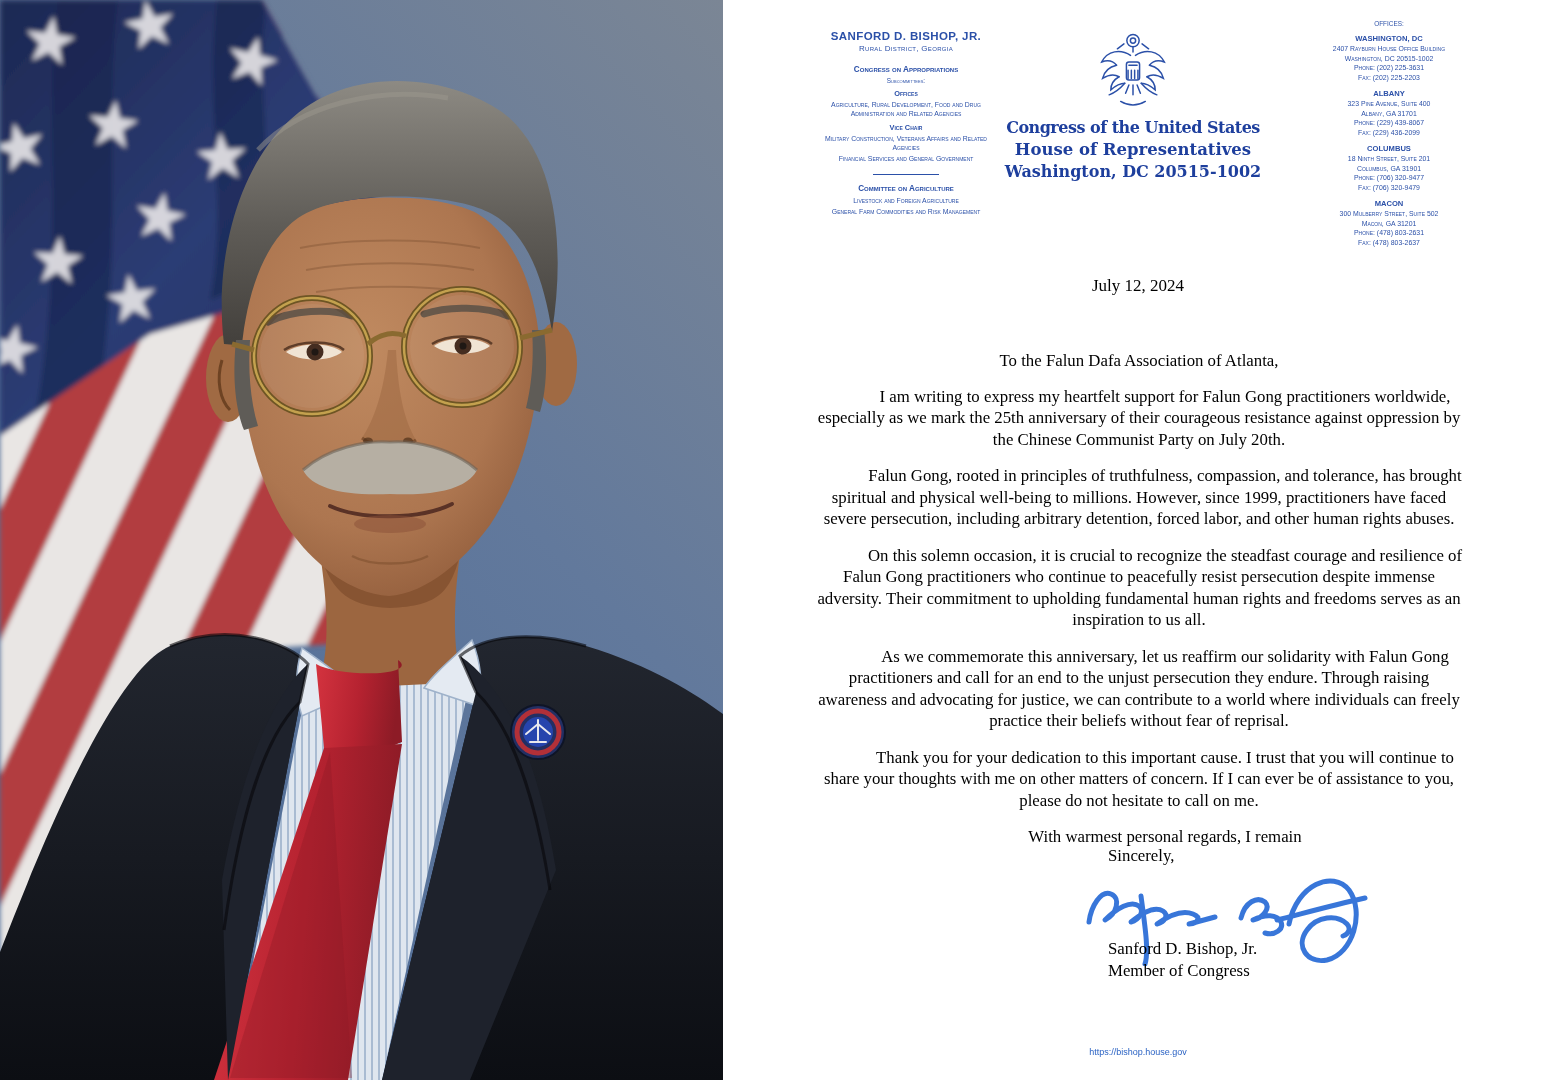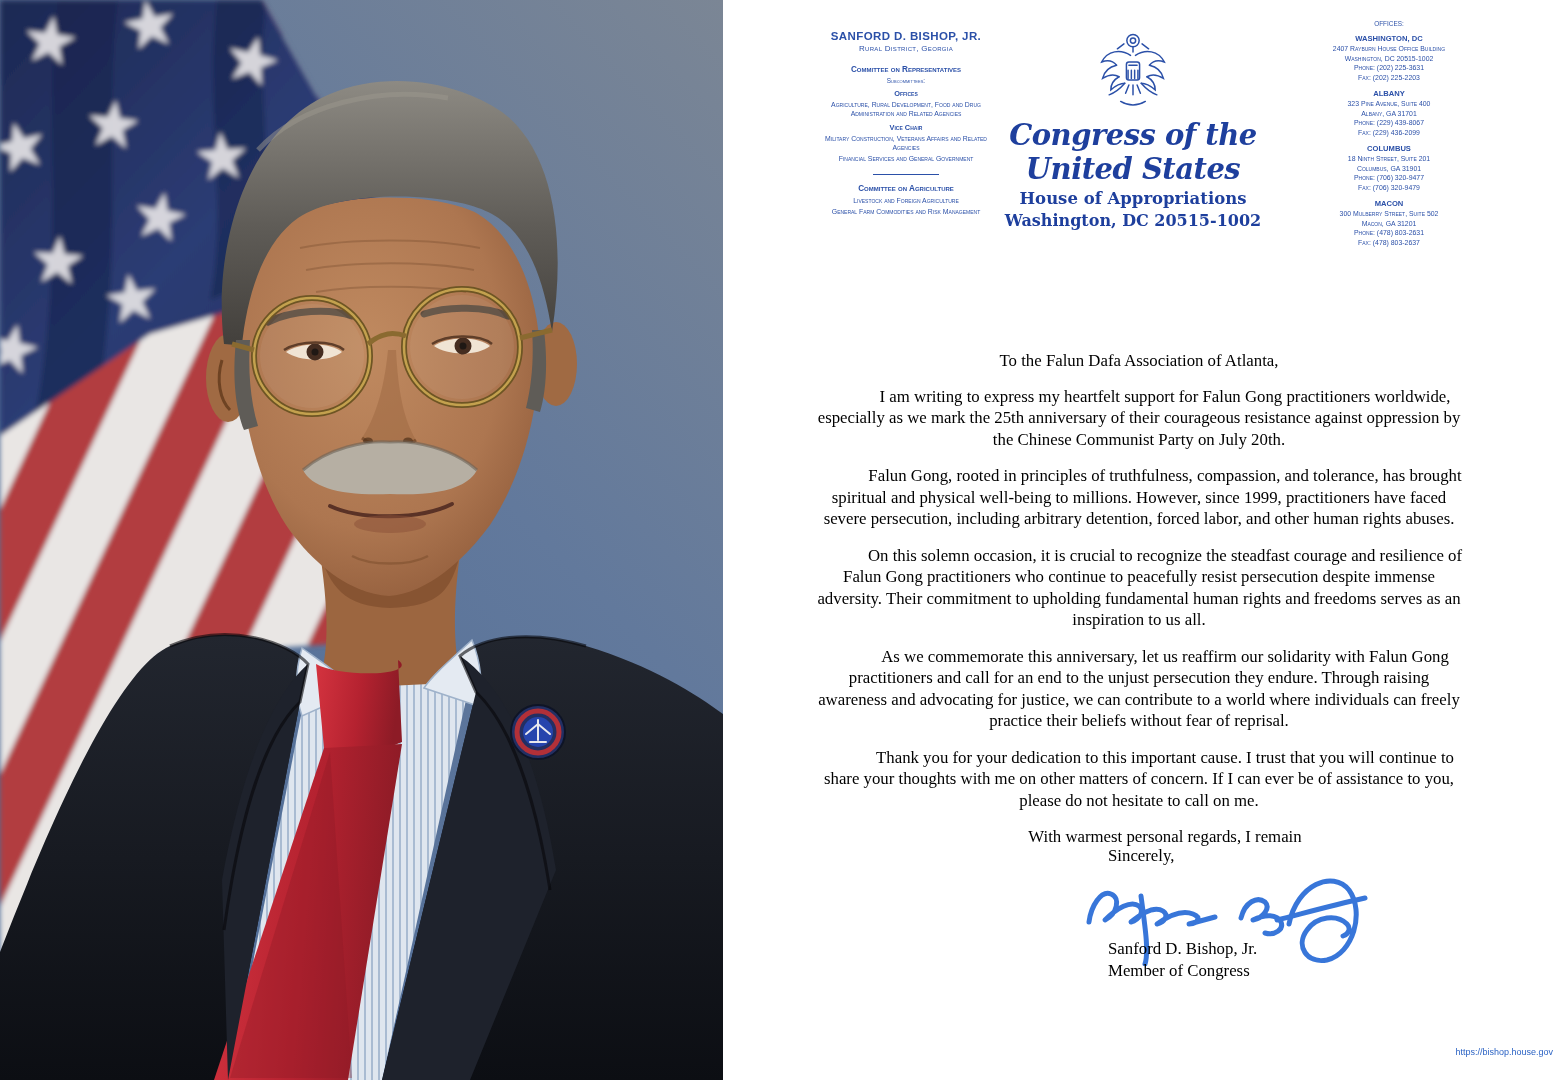--- a/index.html
+++ b/index.html
@@ -19,35 +19,35 @@
   .c-tiny{font-size:6.4px;margin:2px 0;}
   .c-sub{font-size:7.4px;font-weight:bold;margin:5px 0 1px;}
   .c-detail{font-size:6.9px;line-height:1.32;margin:2px 0;}
   .c-divider{width:66px;border:0;border-top:1px solid #2b50a8;margin:10px auto 2px;}
   .o-label{font-size:6.4px;text-transform:uppercase;font-variant:normal;margin-bottom:4px;}
   .o-city{font-size:7.6px;font-weight:bold;text-transform:uppercase;font-variant:normal;margin:7px 0 1px;}
   .o-line{font-size:6.9px;line-height:1.38;}
   .lh-center{position:absolute;left:248px;top:30px;width:324px;text-align:center;color:#2b50a8;}
   .seal{margin:0 auto;display:block;}
   .blackletter{font-family:"DejaVu Serif",serif;font-weight:bold;color:#1e3f9d;}
-  .bl-title{font-size:29px;letter-spacing:-0.5px;margin-top:6px;font-style:italic;}
+  .bl-title{font-size:16px;letter-spacing:-0.5px;margin-top:6px;}
   .bl-sub1{font-size:16.5px;margin-top:3px;}
   .bl-sub2{font-size:16px;margin-top:3px;}
   .date{position:absolute;left:0;top:276px;width:100%;text-align:center;
         font-family:"Liberation Serif",serif;font-size:17px;}
   .body-text{position:absolute;left:92px;top:350px;width:648px;
         font-family:"Liberation Serif",serif;font-size:16.8px;line-height:21.5px;text-align:center;}
   .salutation{margin:0 0 14px 0;}
   .para{margin:0 0 15px 0;text-indent:52px;}
   .closing-block{position:absolute;left:385px;top:845px;font-family:"Liberation Serif",serif;
         font-size:16.8px;line-height:21px;}
   .signature-wrap{position:absolute;left:358px;top:856px;width:300px;height:110px;pointer-events:none;}
   .signer{position:absolute;left:385px;top:938px;font-family:"Liberation Serif",serif;
         font-size:16.8px;line-height:22px;}
-  .site{position:absolute;left:0;top:1047px;width:100%;text-align:right;font-size:9px;color:#2b63c4;}
+  .site{position:absolute;left:0;top:1047px;width:100%;text-align:center;font-size:9px;color:#2b63c4;}
 </style>
 </head>
 <body>
 
 <div class="stage">
 
   <div class="photo">
     <svg width="723" height="1080" viewBox="0 0 723 1080">
       <defs>
         <linearGradient id="bgGrad" x1="1" y1="0" x2="0.3" y2="1">
@@ -226,21 +226,21 @@
         <path d="M352,556 C370,566 410,566 428,556" stroke="#6e4323" stroke-width="2.5" fill="none" opacity="0.4"></path>
       </g>
     </svg>
   </div>
 
   <div class="letter">
 
     <div class="lh lh-left">
       <div class="lh-name">Sanford D. Bishop, Jr.</div>
       <div class="lh-district">Rural District, Georgia</div>
-      <div class="c-header">Committee on Representatives</div>
+      <div class="c-header">Congress on Appropriations</div>
       <div class="c-tiny">Subcommittees:</div>
       <div class="c-sub">Offices</div>
       <div class="c-detail">Agriculture, Rural Development, Food and Drug Administration and Related Agencies</div>
       <div class="c-sub">Vice Chair</div>
       <div class="c-detail">Military Construction, Veterans Affairs and Related Agencies</div>
       <div class="c-detail">Financial Services and General Government</div>
       <hr class="c-divider">
       <div class="c-header">Committee on Agriculture</div>
       <div class="c-detail">Livestock and Foreign Agriculture</div>
       <div class="c-detail">General Farm Commodities and Risk Management</div>
@@ -259,21 +259,21 @@
           <path d="M65,42 C74,44 80,50 82,58 C74,53 67,53 62,56"></path>
           <path d="M62,56 C69,60 72,66 72,72 C65,66 59,64 55,64"></path>
           <rect x="37" y="38" width="16" height="22" rx="3"></rect>
           <path d="M40,42 L50,42 M39,48 L39,58 M43,48 L43,58 M47,48 L47,58 M51,48 L51,58"></path>
           <path d="M40,66 L36,76 M45,66 L45,78 M50,66 L54,76"></path>
           <path d="M35,64 C28,72 22,76 16,78 M55,64 C62,72 68,76 74,78"></path>
           <path d="M30,86 C40,92 50,92 60,86"></path>
         </g>
       </svg>
       <div class="blackletter bl-title">Congress of the United States</div>
-      <div class="blackletter bl-sub1">House of Appropriations</div>
+      <div class="blackletter bl-sub1">House of Representatives</div>
       <div class="blackletter bl-sub2">Washington, DC 20515-1002</div>
     </div>
 
     <div class="lh lh-right">
       <div class="o-label">Offices:</div>
 
       <div class="o-city">Washington, DC</div>
       <div class="o-line">2407 Rayburn House Office Building</div>
       <div class="o-line">Washington, DC 20515-1002</div>
       <div class="o-line">Phone: (202) 225-3631</div>
@@ -291,20 +291,21 @@
       <div class="o-line">Phone: (706) 320-9477</div>
       <div class="o-line">Fax: (706) 320-9479</div>
 
       <div class="o-city">Macon</div>
       <div class="o-line">300 Mulberry Street, Suite 502</div>
       <div class="o-line">Macon, GA 31201</div>
       <div class="o-line">Phone: (478) 803-2631</div>
       <div class="o-line">Fax: (478) 803-2637</div>
     </div>
 
+    <div class="date">July 12, 2024</div>
 
     <div class="body-text">
       <p class="salutation">To the Falun Dafa Association of Atlanta,</p>
       <p class="para">I am writing to express my heartfelt support for Falun Gong practitioners worldwide, especially as we mark the 25th anniversary of their courageous resistance against oppression by the Chinese Communist Party on July 20th.</p>
       <p class="para">Falun Gong, rooted in principles of truthfulness, compassion, and tolerance, has brought spiritual and physical well-being to millions. However, since 1999, practitioners have faced severe persecution, including arbitrary detention, forced labor, and other human rights abuses.</p>
       <p class="para">On this solemn occasion, it is crucial to recognize the steadfast courage and resilience of Falun Gong practitioners who continue to peacefully resist persecution despite immense adversity. Their commitment to upholding fundamental human rights and freedoms serves as an inspiration to us all.</p>
       <p class="para">As we commemorate this anniversary, let us reaffirm our solidarity with Falun Gong practitioners and call for an end to the unjust persecution they endure. Through raising awareness and advocating for justice, we can contribute to a world where individuals can freely practice their beliefs without fear of reprisal.</p>
       <p class="para">Thank you for your dedication to this important cause. I trust that you will continue to share your thoughts with me on other matters of concern. If I can ever be of assistance to you, please do not hesitate to call on me.</p>
       <p class="para">With warmest personal regards, I remain</p>
     </div>

